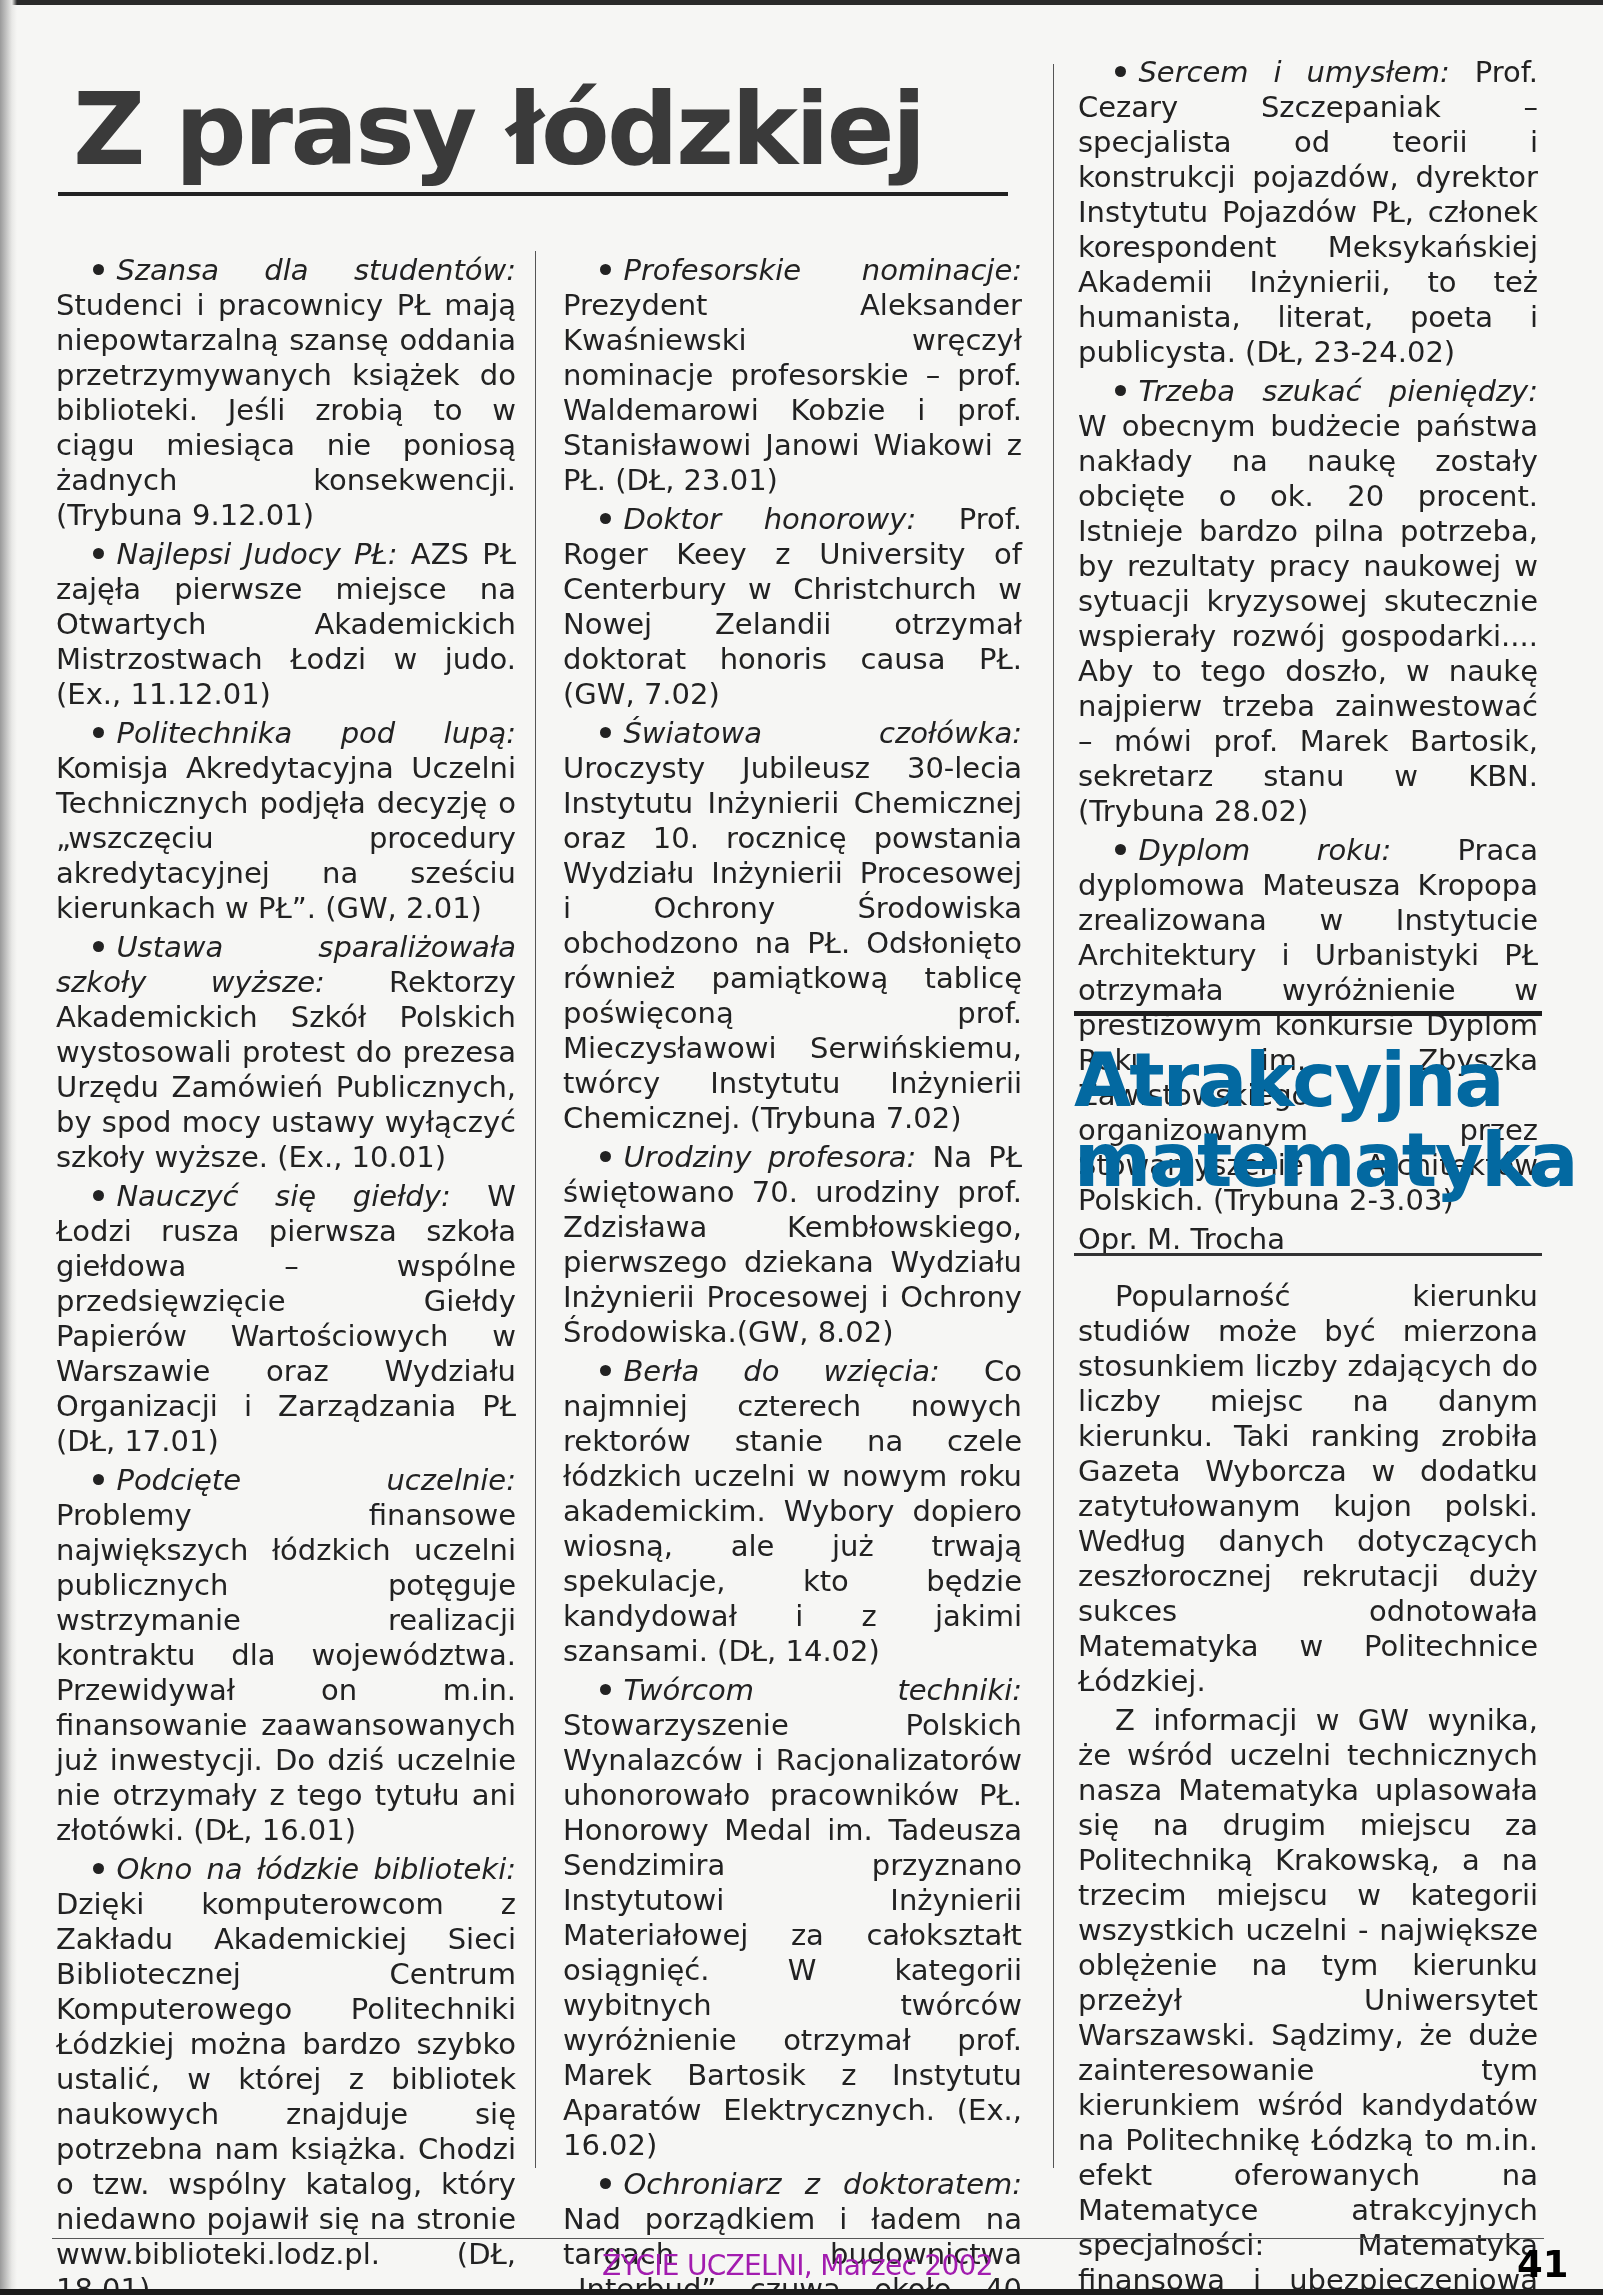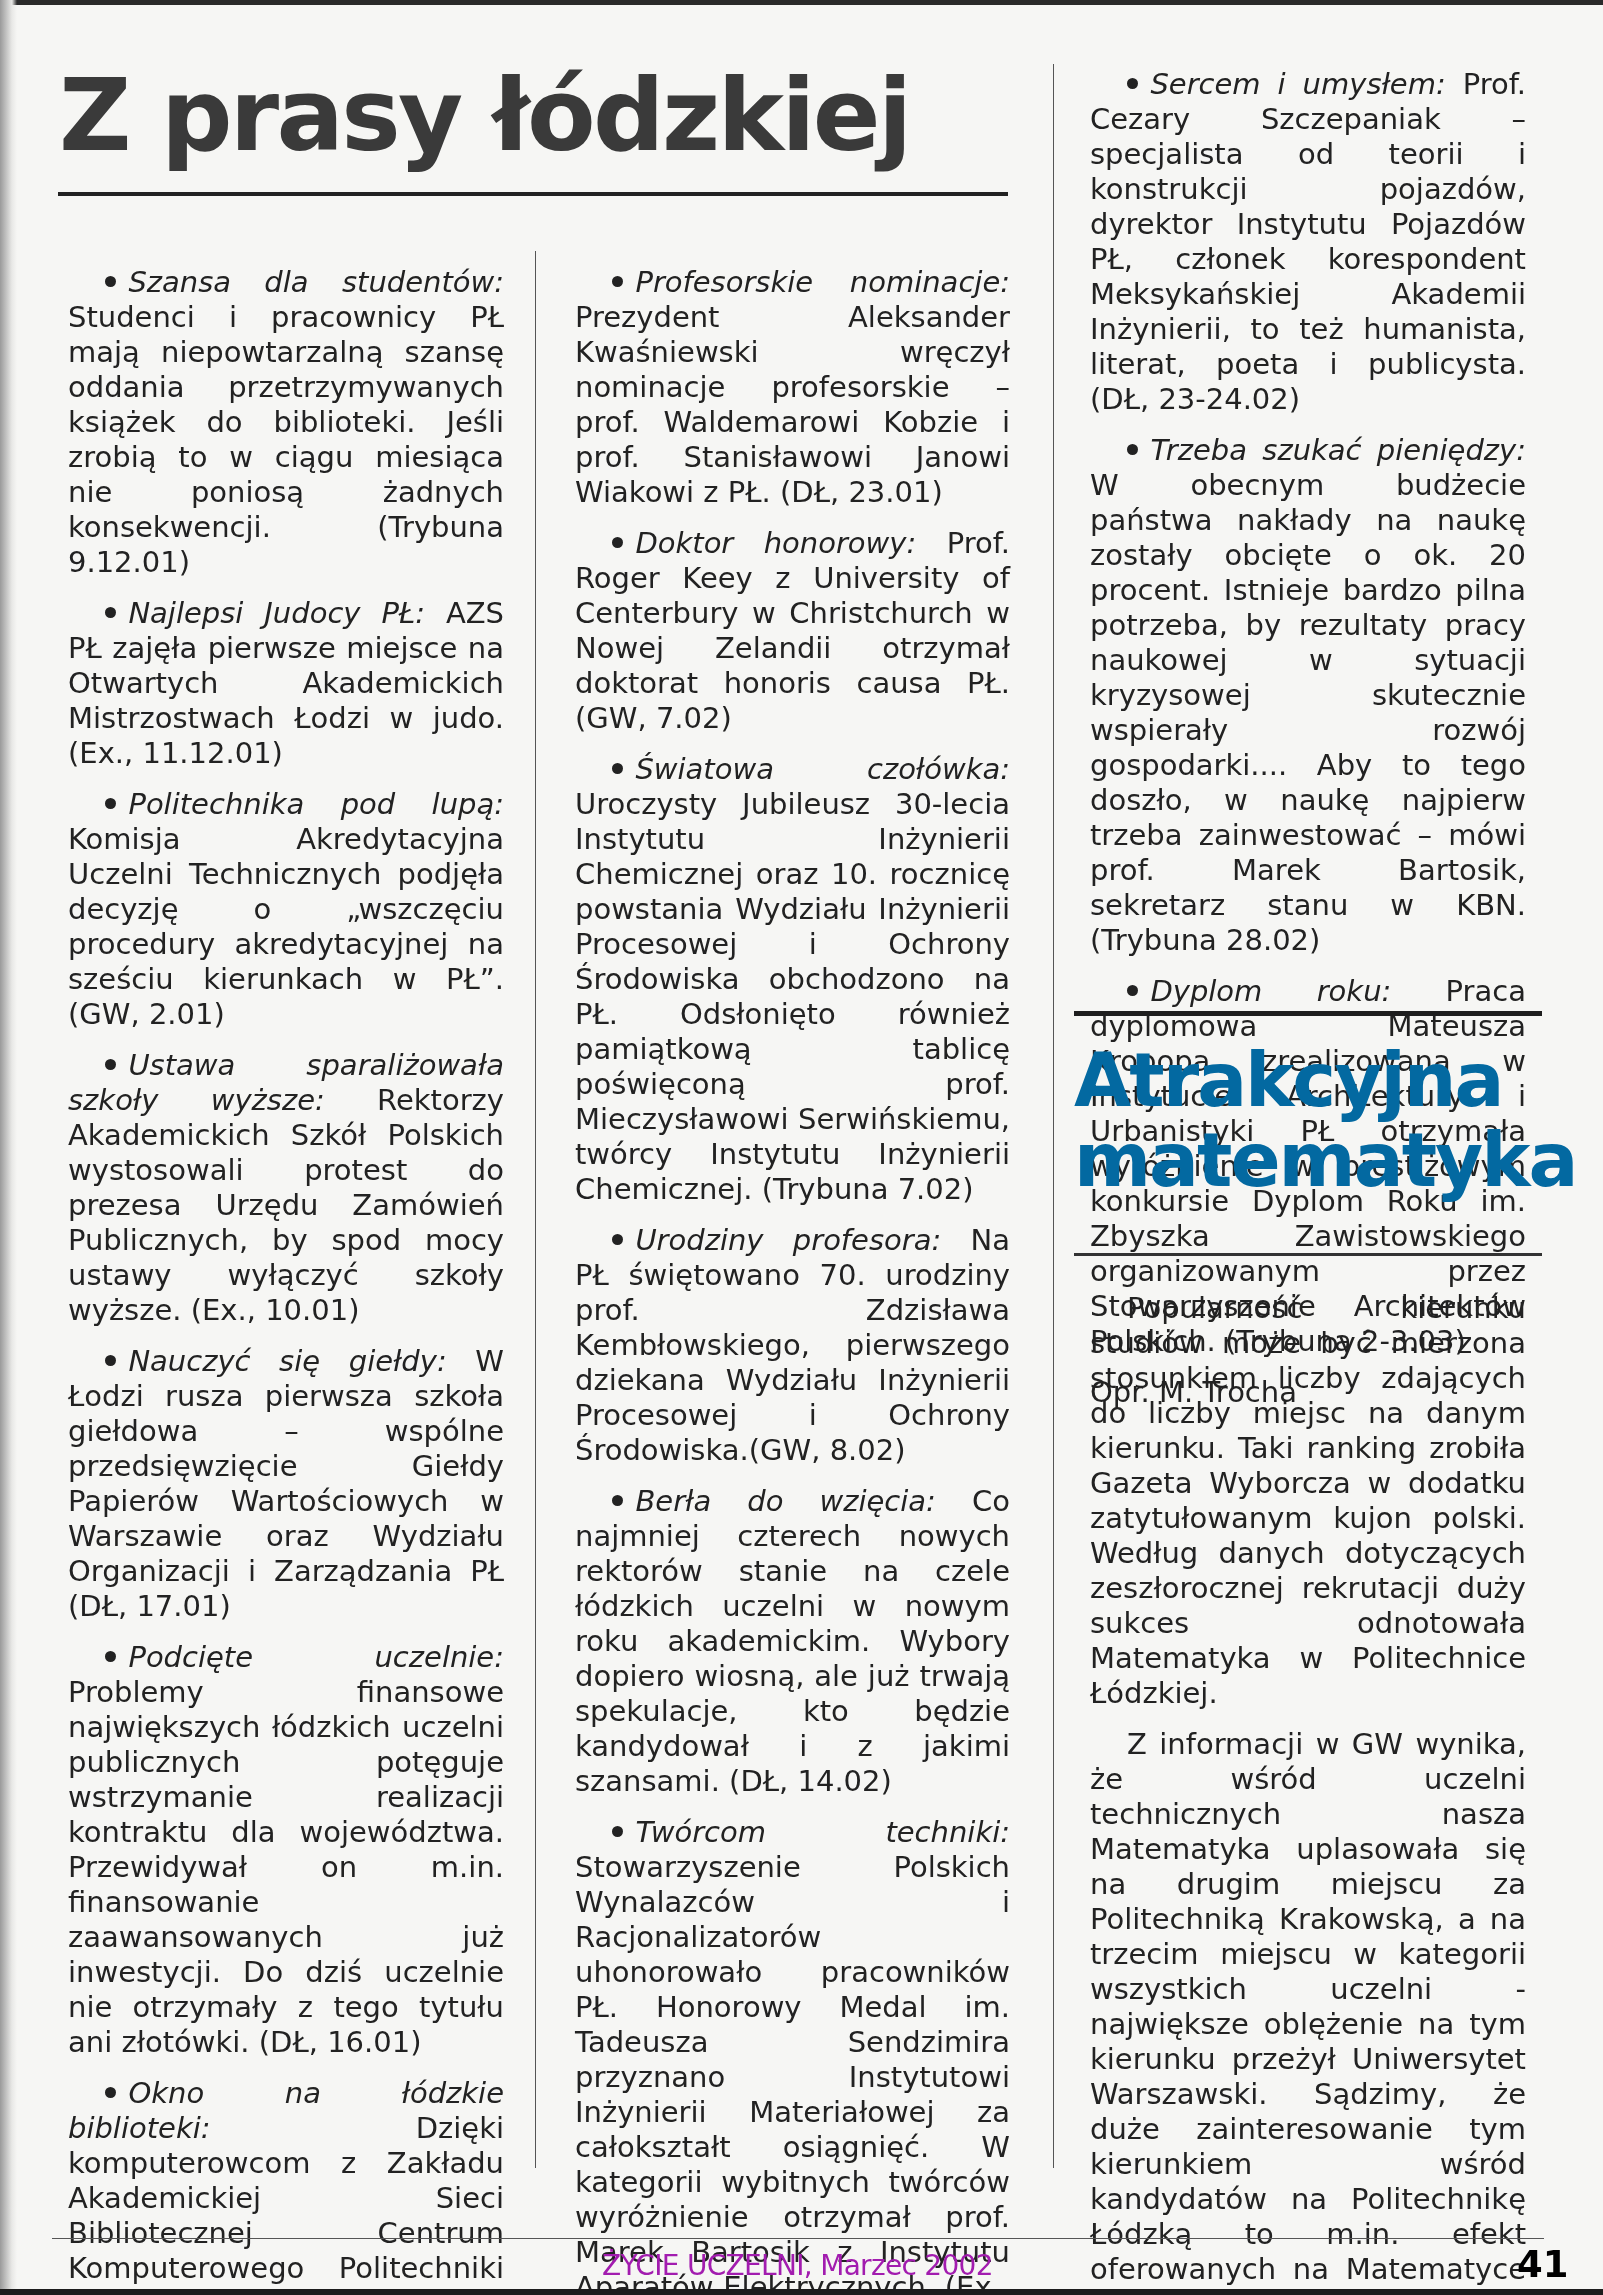--- a/index.html
+++ b/index.html
@@ -11,29 +11,29 @@
   }
   .topband { position:absolute; left:0; top:0; width:1603px; height:5.4px; background:#2a2a2a; }
   .leftshade { position:absolute; left:0; top:0; width:17.4px; height:2295px;
     background:linear-gradient(to right, #9a9a9a, #e8e8e6 70%, rgba(246,246,244,0)); }
   .bottomband { position:absolute; left:0; top:2289px; width:1603px; height:6px; background:#1c1c1c; }
 
   .title {
     position:absolute; left:59px; top:62px;
     font-family:"DejaVu Sans", sans-serif; font-weight:bold;
     font-size:100px; line-height:107px; letter-spacing:-2.7px; color:#3a3a3a;
-    margin:0; white-space:nowrap;
+    margin:14px; white-space:nowrap;
   }
   .rule-title { position:absolute; left:58px; top:192px; width:950px; height:4px; background:#222; }
 
   .col {
     position:absolute; font-size:29px; line-height:35px; text-align:justify;
     hyphens:manual;
   }
-  .col p { margin:16px; text-indent:37px; }
+  .col p { margin:4px; text-indent:37px; }
   .col1 { left:52px; top:249px; width:468px; }
   .col2 { left:559px; top:249px; width:467px; }
   .col3 { left:1074px; top:51px; width:468px; }
   .col .kw { font-style:italic; }
   .bullet { display:inline-block; width:11.4px; height:11.4px; border-radius:50%; background:#222;
     margin-right:12px; vertical-align:middle; position:relative; top:-2.7px; }
 
   .vdiv { position:absolute; width:1.3px; background:#555; }
   .vdiv1 { left:535px; top:251px; height:1917px; }
   .vdiv2 { left:1053px; top:64px; height:2104px; }

